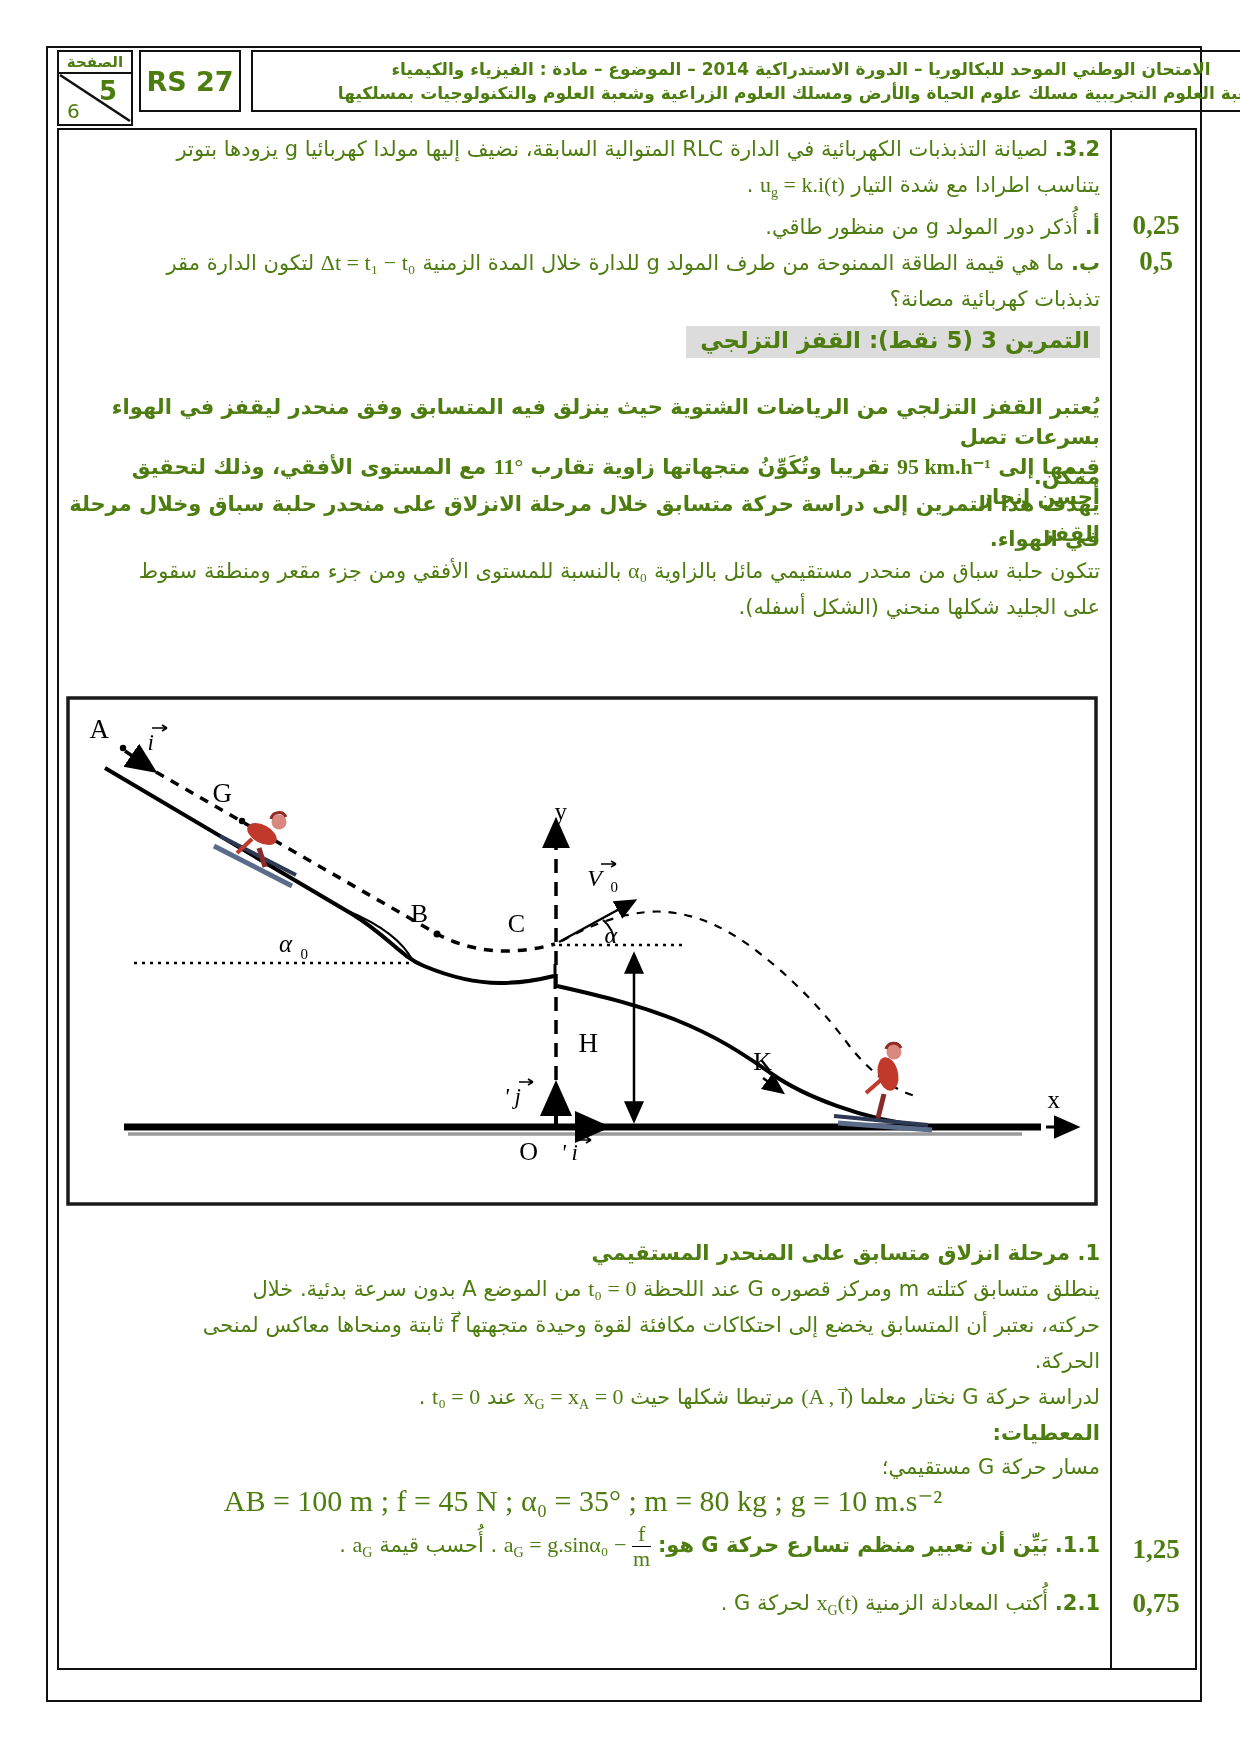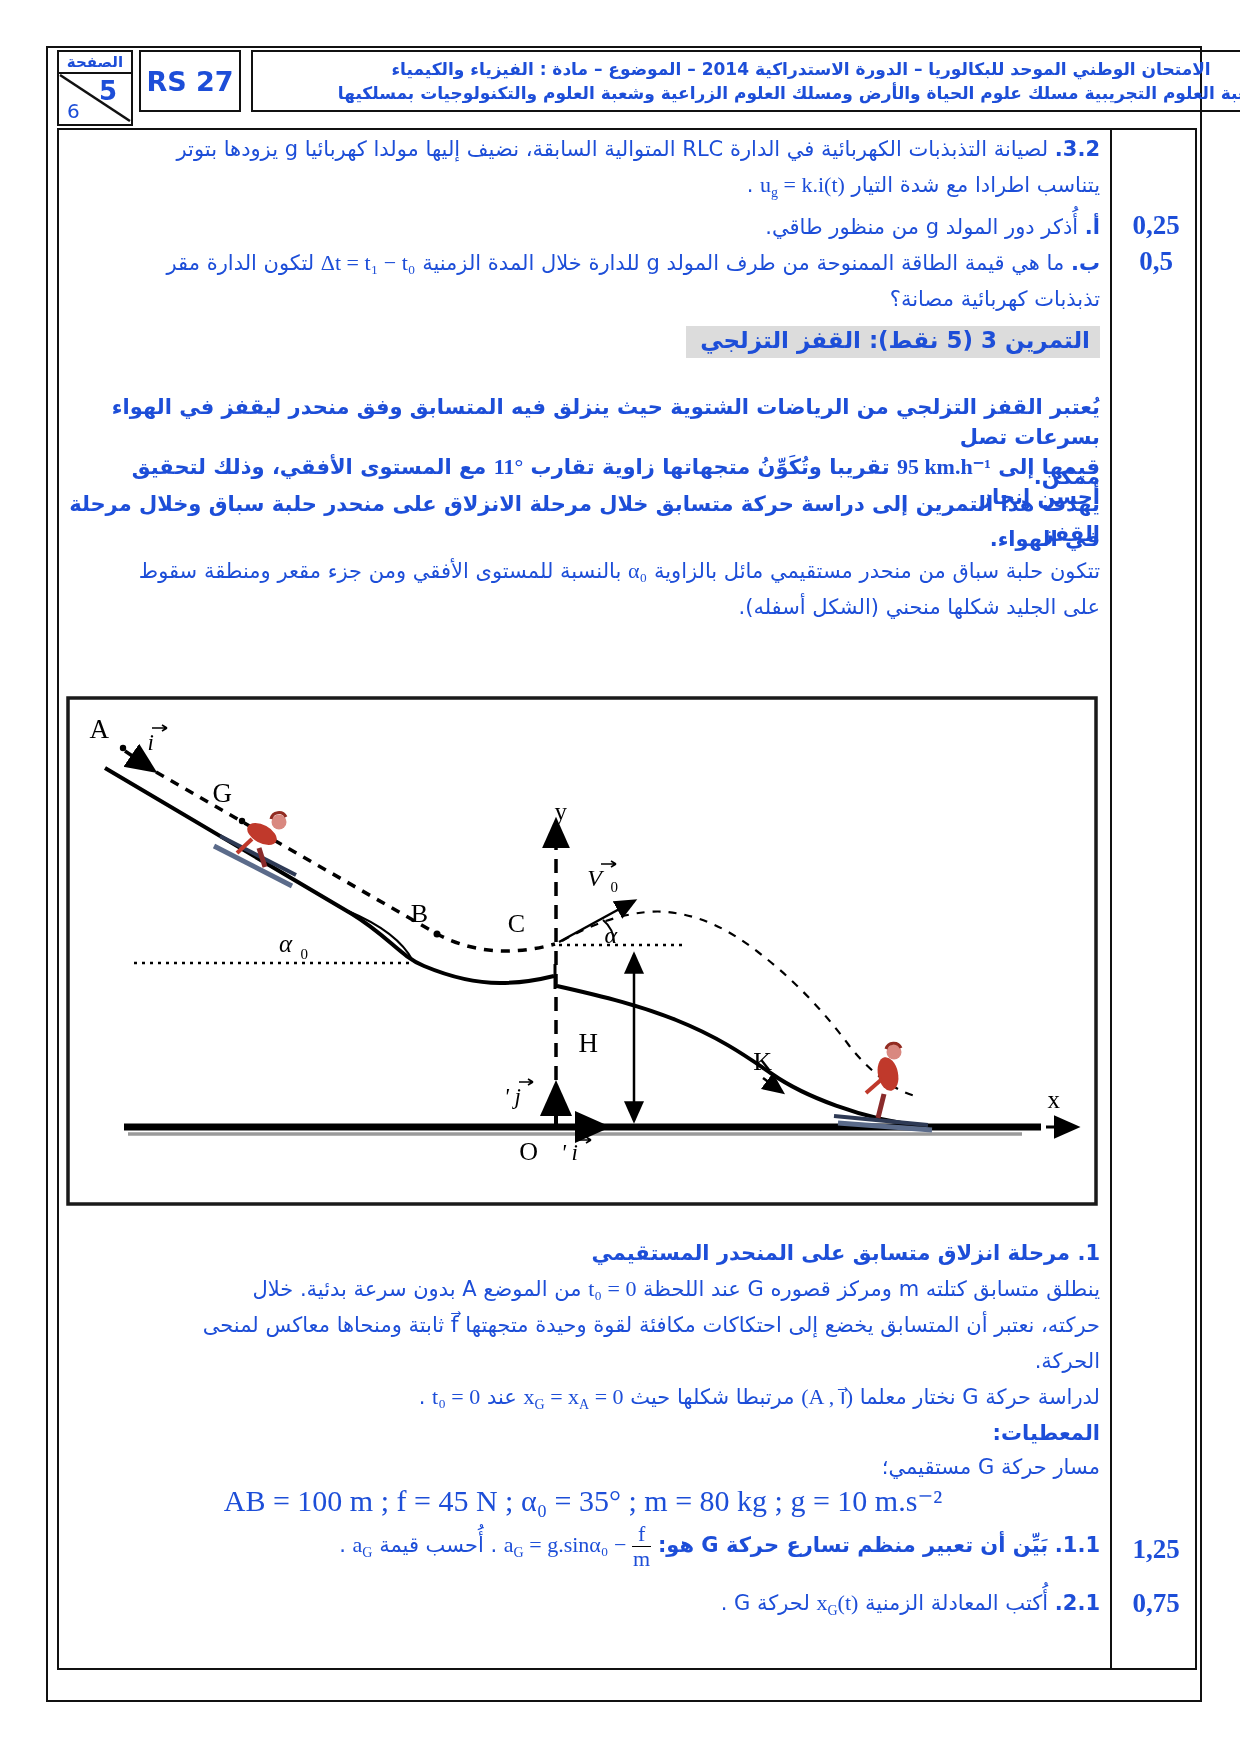--- a/index.html
+++ b/index.html
@@ -1,17 +1,17 @@
 <!DOCTYPE html>
 <html lang="ar" dir="rtl"><head>
 <meta charset="utf-8">
 <style>
   html,body{margin:0;padding:0;background:#ffffff;}
   .page{position:relative;width:1240px;height:1754px;background:#fff;
-        font-family:"DejaVu Sans",sans-serif;color:#1d4ed8;direction:rtl;overflow:hidden;}
+        font-family:"DejaVu Sans",sans-serif;color:#4d7c0f;direction:rtl;overflow:hidden;}
   .abs{position:absolute;}
   
   .outer-frame{left:46px;top:46px;width:1156px;height:1656px;border:2px solid #111;box-sizing:border-box;}
   .content-frame{left:57px;top:128px;width:1140px;height:1542px;border:2px solid #111;box-sizing:border-box;}
   .marks-divider{left:1110px;top:128px;height:1542px;width:0;border-left:2px solid #111;}
   
   .pagebox-label{left:57px;top:50px;width:76px;height:24px;border:2px solid #111;box-sizing:border-box;
                  font-size:15px;font-weight:700;text-align:center;line-height:20px;}
   .pagebox-num{left:57px;top:74px;width:76px;height:52px;border:2px solid #111;border-top:none;box-sizing:border-box;}
   .pnum-5{position:absolute;right:14px;top:2px;font-size:26px;font-weight:700;font-family:"DejaVu Sans",sans-serif;}

